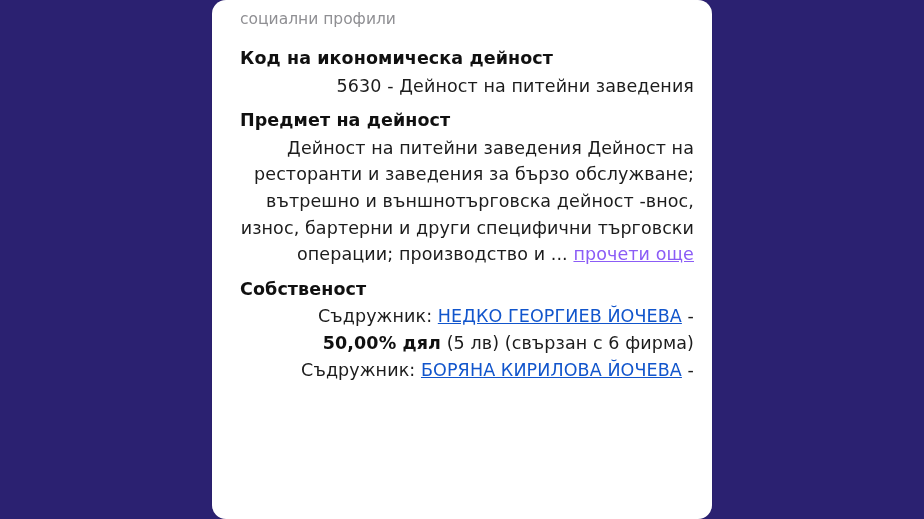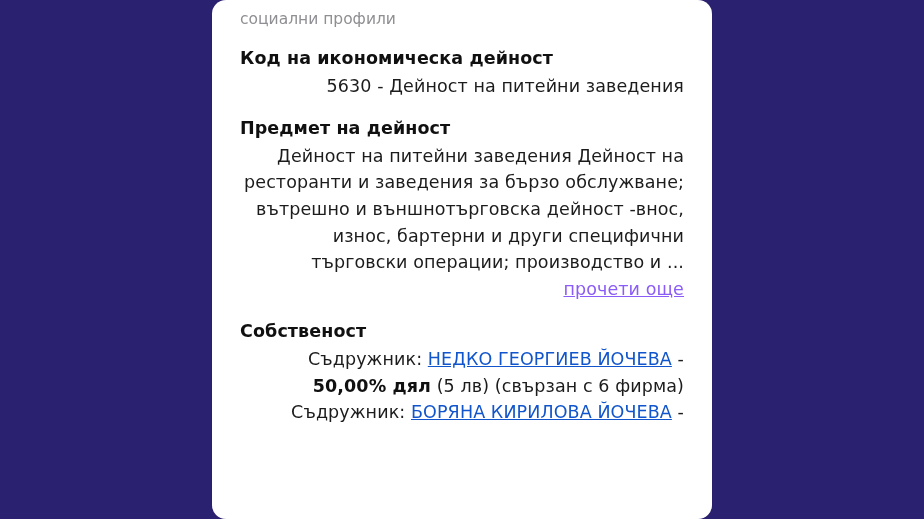--- a/index.html
+++ b/index.html
@@ -24,41 +24,41 @@
     left: 212px;
     top: 0;
     width: 500px;
     height: 519px;
     background: #ffffff;
     border-radius: 14px;
     box-shadow: 0 0 0 1px rgba(0,0,0,0.04);
     overflow: hidden;
   }
   .card-inner {
-    padding: 0 28px 0 28px;
+    padding: 0 18px 0 28px;
     box-sizing: border-box;
     width: 100%;
     height: 100%;
   }
   .content {
     color: #1c1c1c;
     font-size: 17.5px;
     line-height: 1.52;
     letter-spacing: 0.1px;
   }
   .top-note {
     color: #8f8f93;
     font-size: 15.5px;
     padding-top: 9px;
     line-height: 1.3;
     height: 22px;
     overflow: hidden;
   }
   .section {
-    margin-top: 16px;
+    margin-top: 8px;
   }
   .section:first-of-type {
     margin-top: 14px;
   }
   .sec-title {
     font-weight: bold;
     font-size: 17.5px;
     color: #101010;
     margin-bottom: 1px;
   }

